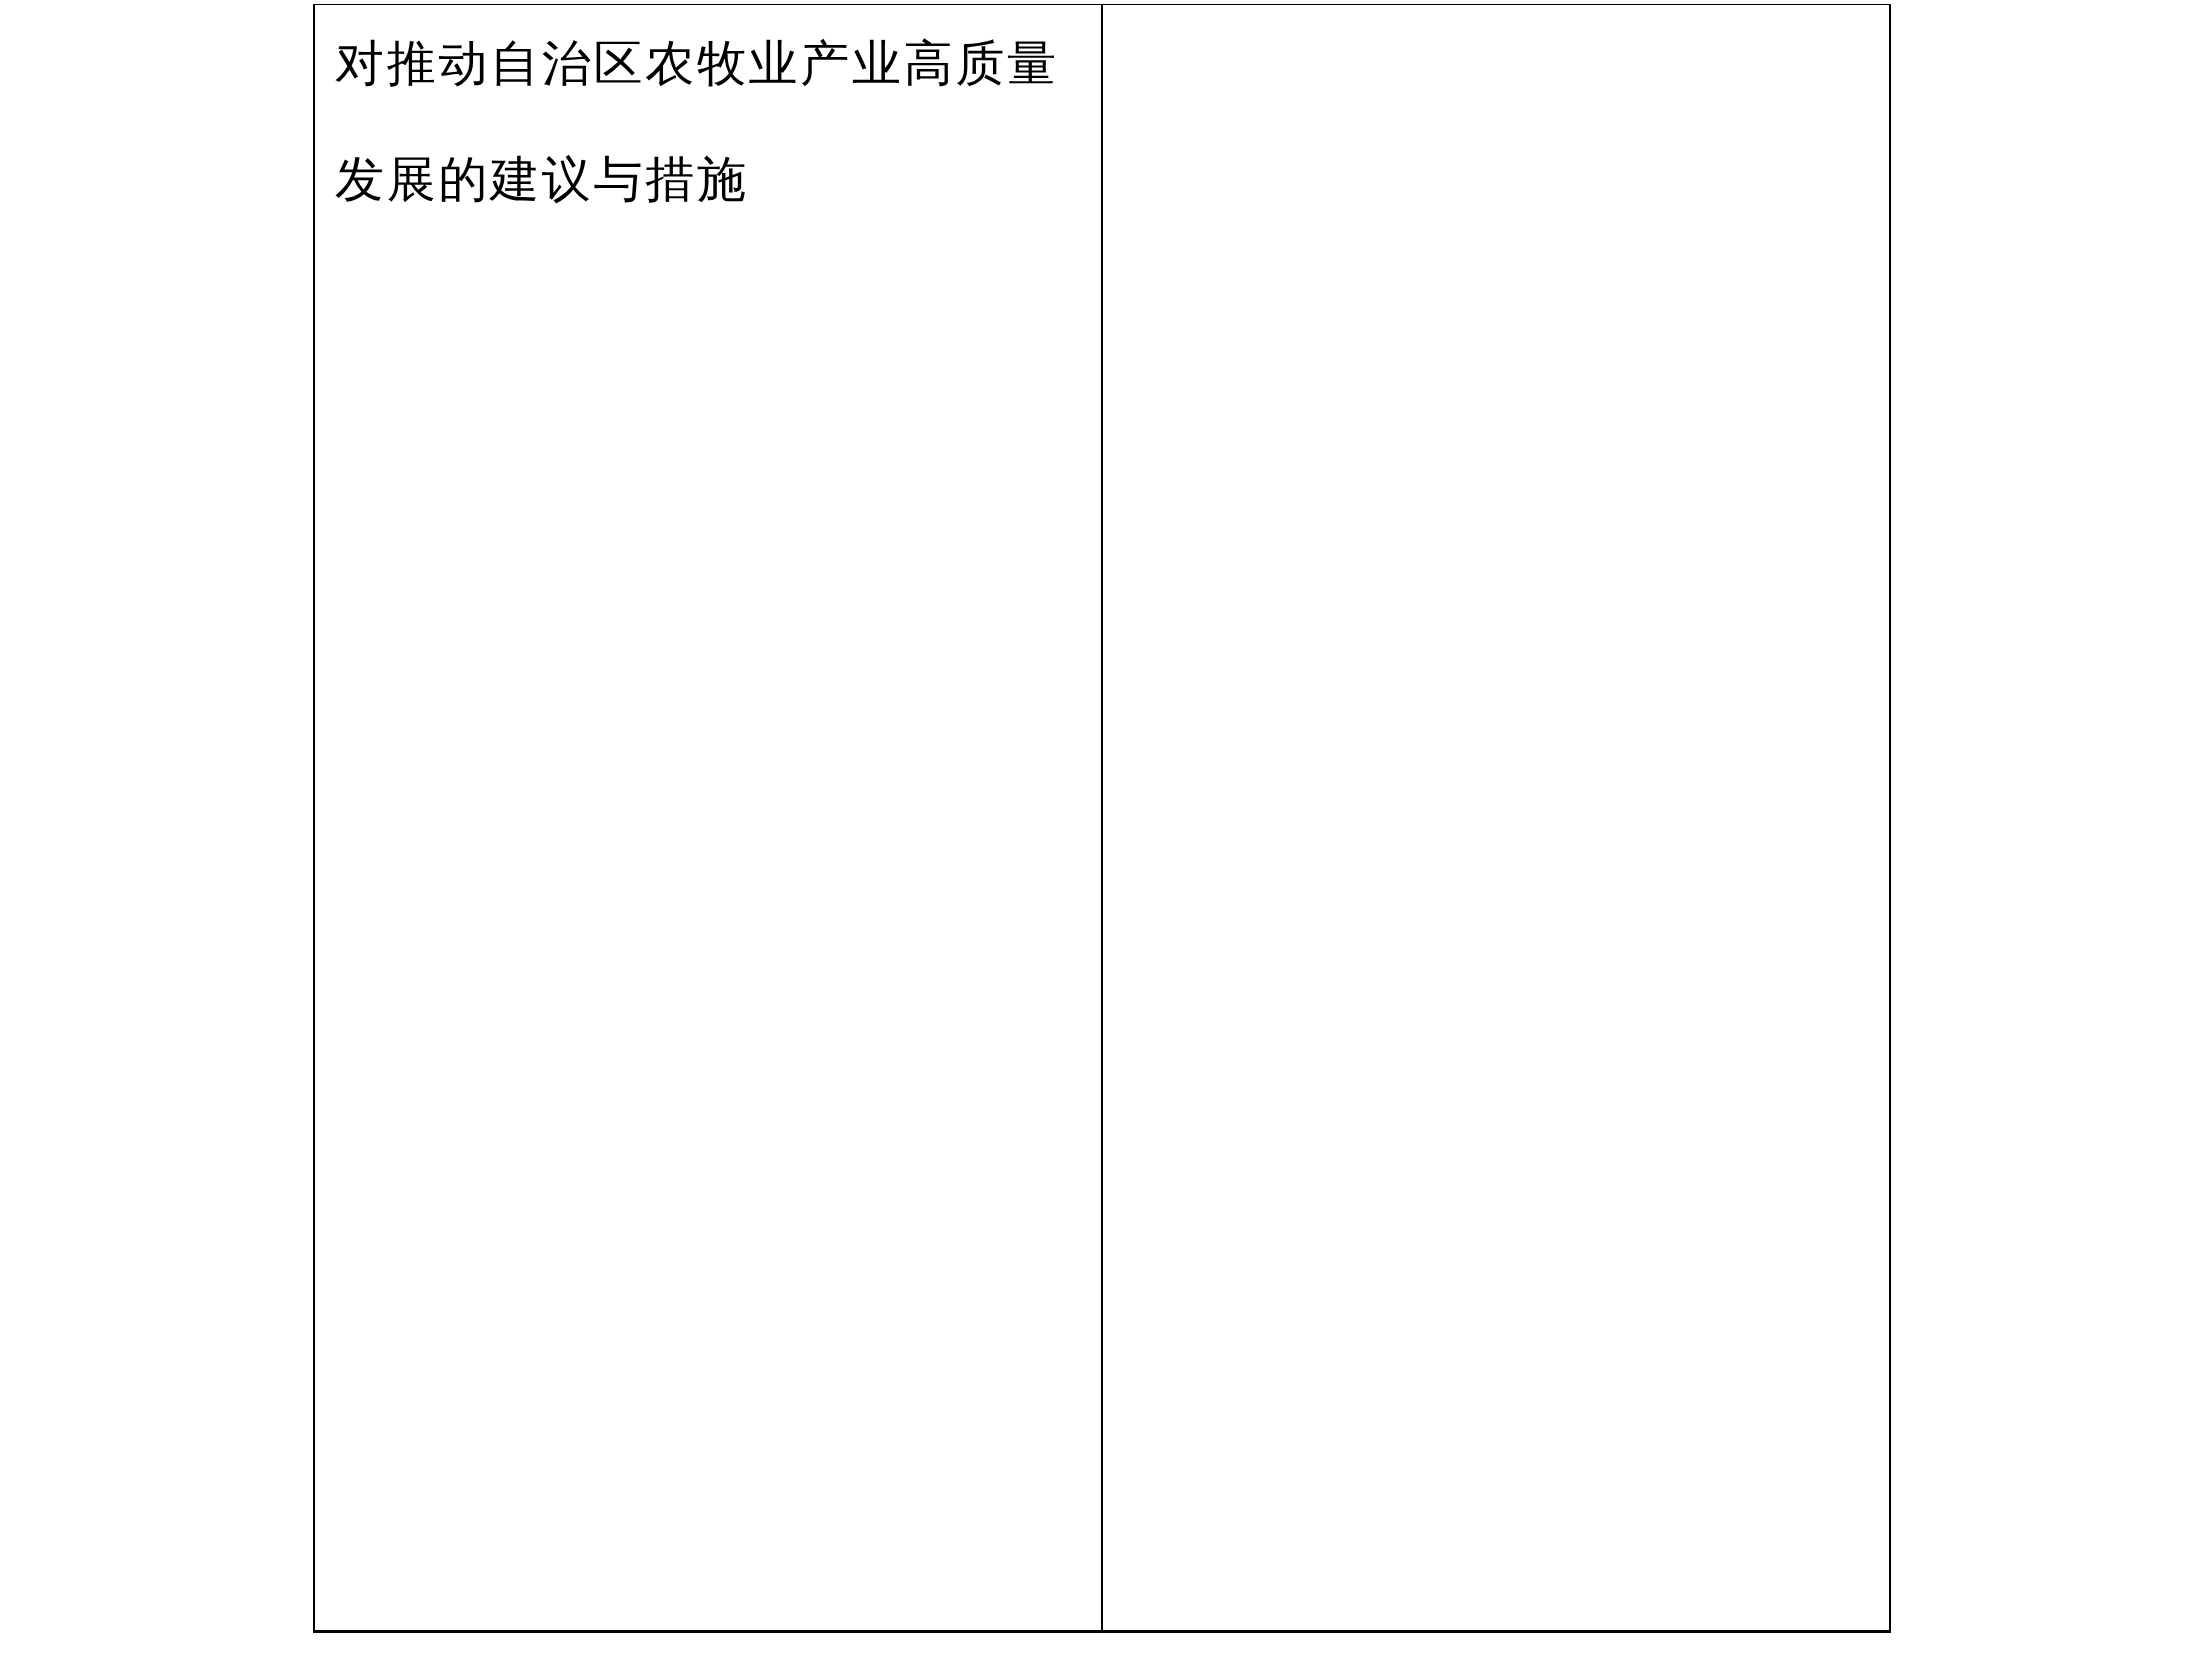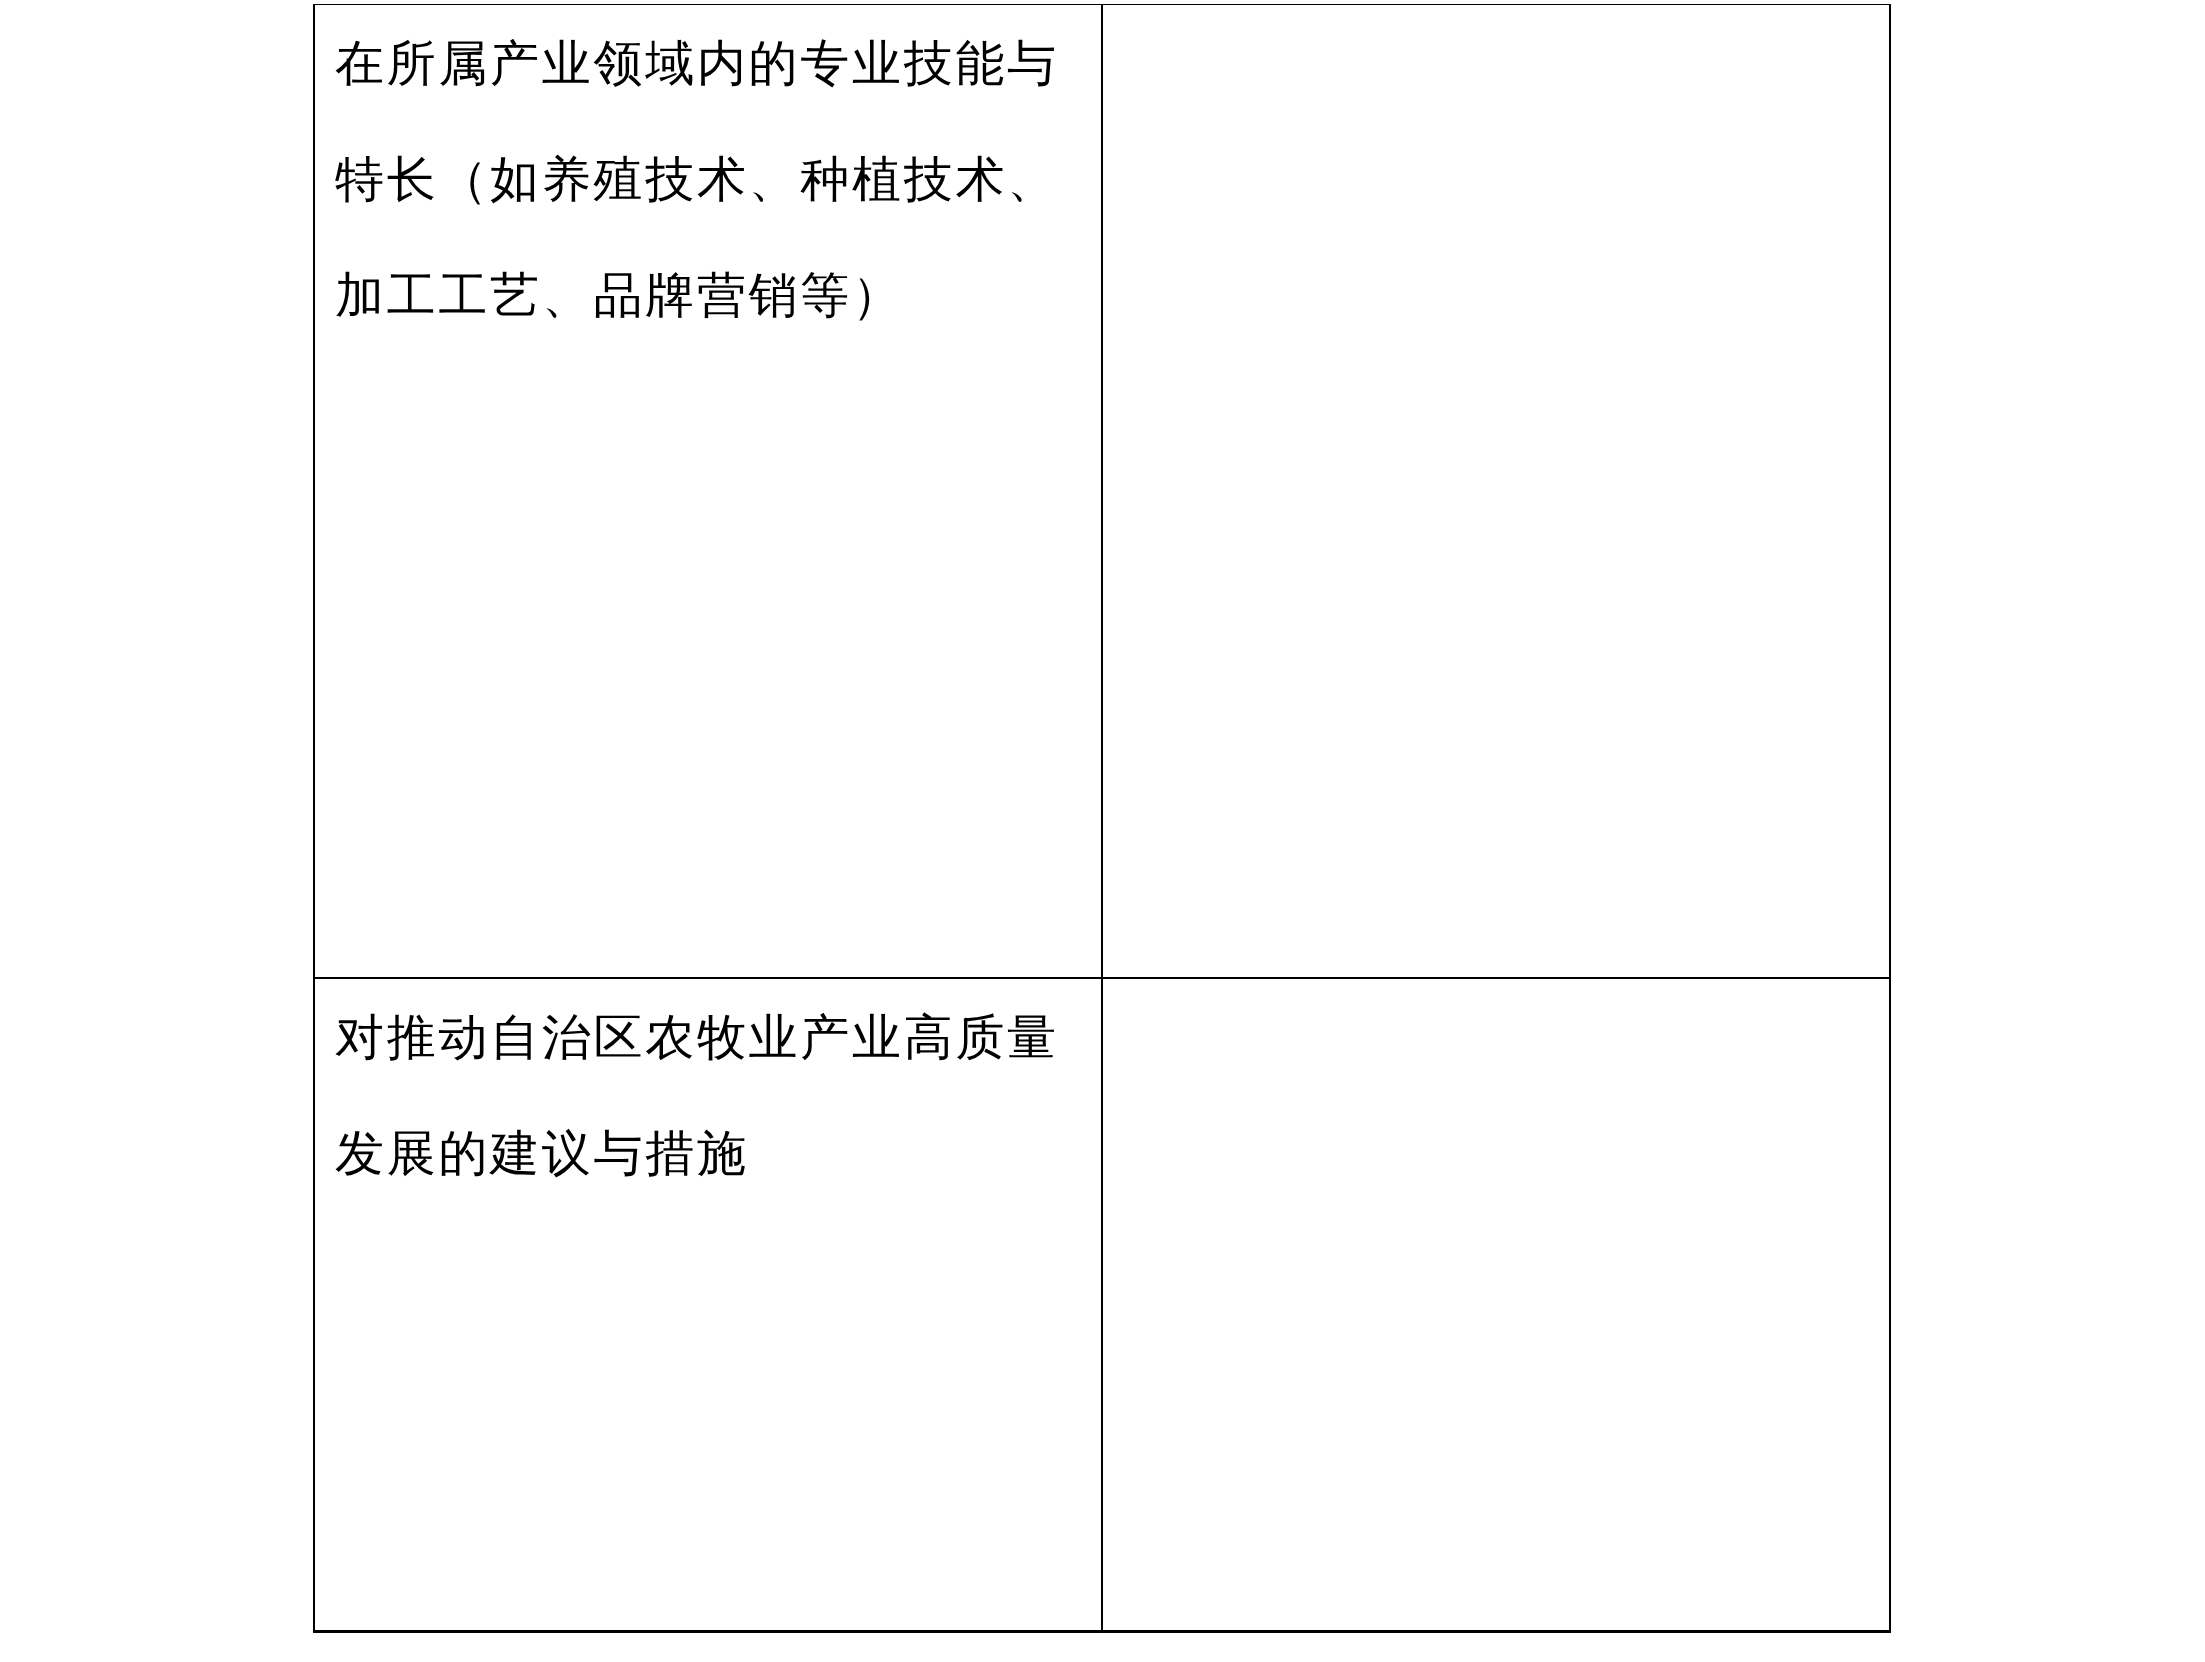--- a/index.html
+++ b/index.html
@@ -51,26 +51,20 @@
 </head>
 <body>
 
 <div class="page">
   <table class="form-table">
     <colgroup>
       <col class="label-col">
       <col class="value-col">
     </colgroup>
     <tbody>
-      <tr class="row-tall">
-        <td class="label-cell">
-          <span>在所属产业领域内的专业技能与特长（如养殖技术、种植技术、加工工艺、品牌营销等）</span>
-        </td>
-        <td class="value-cell"></td>
-      </tr>
       <tr class="row-short">
         <td class="label-cell">
           <span>对推动自治区农牧业产业高质量发展的建议与措施</span>
         </td>
         <td class="value-cell"></td>
       </tr>
     </tbody>
   </table>
 </div>
 

